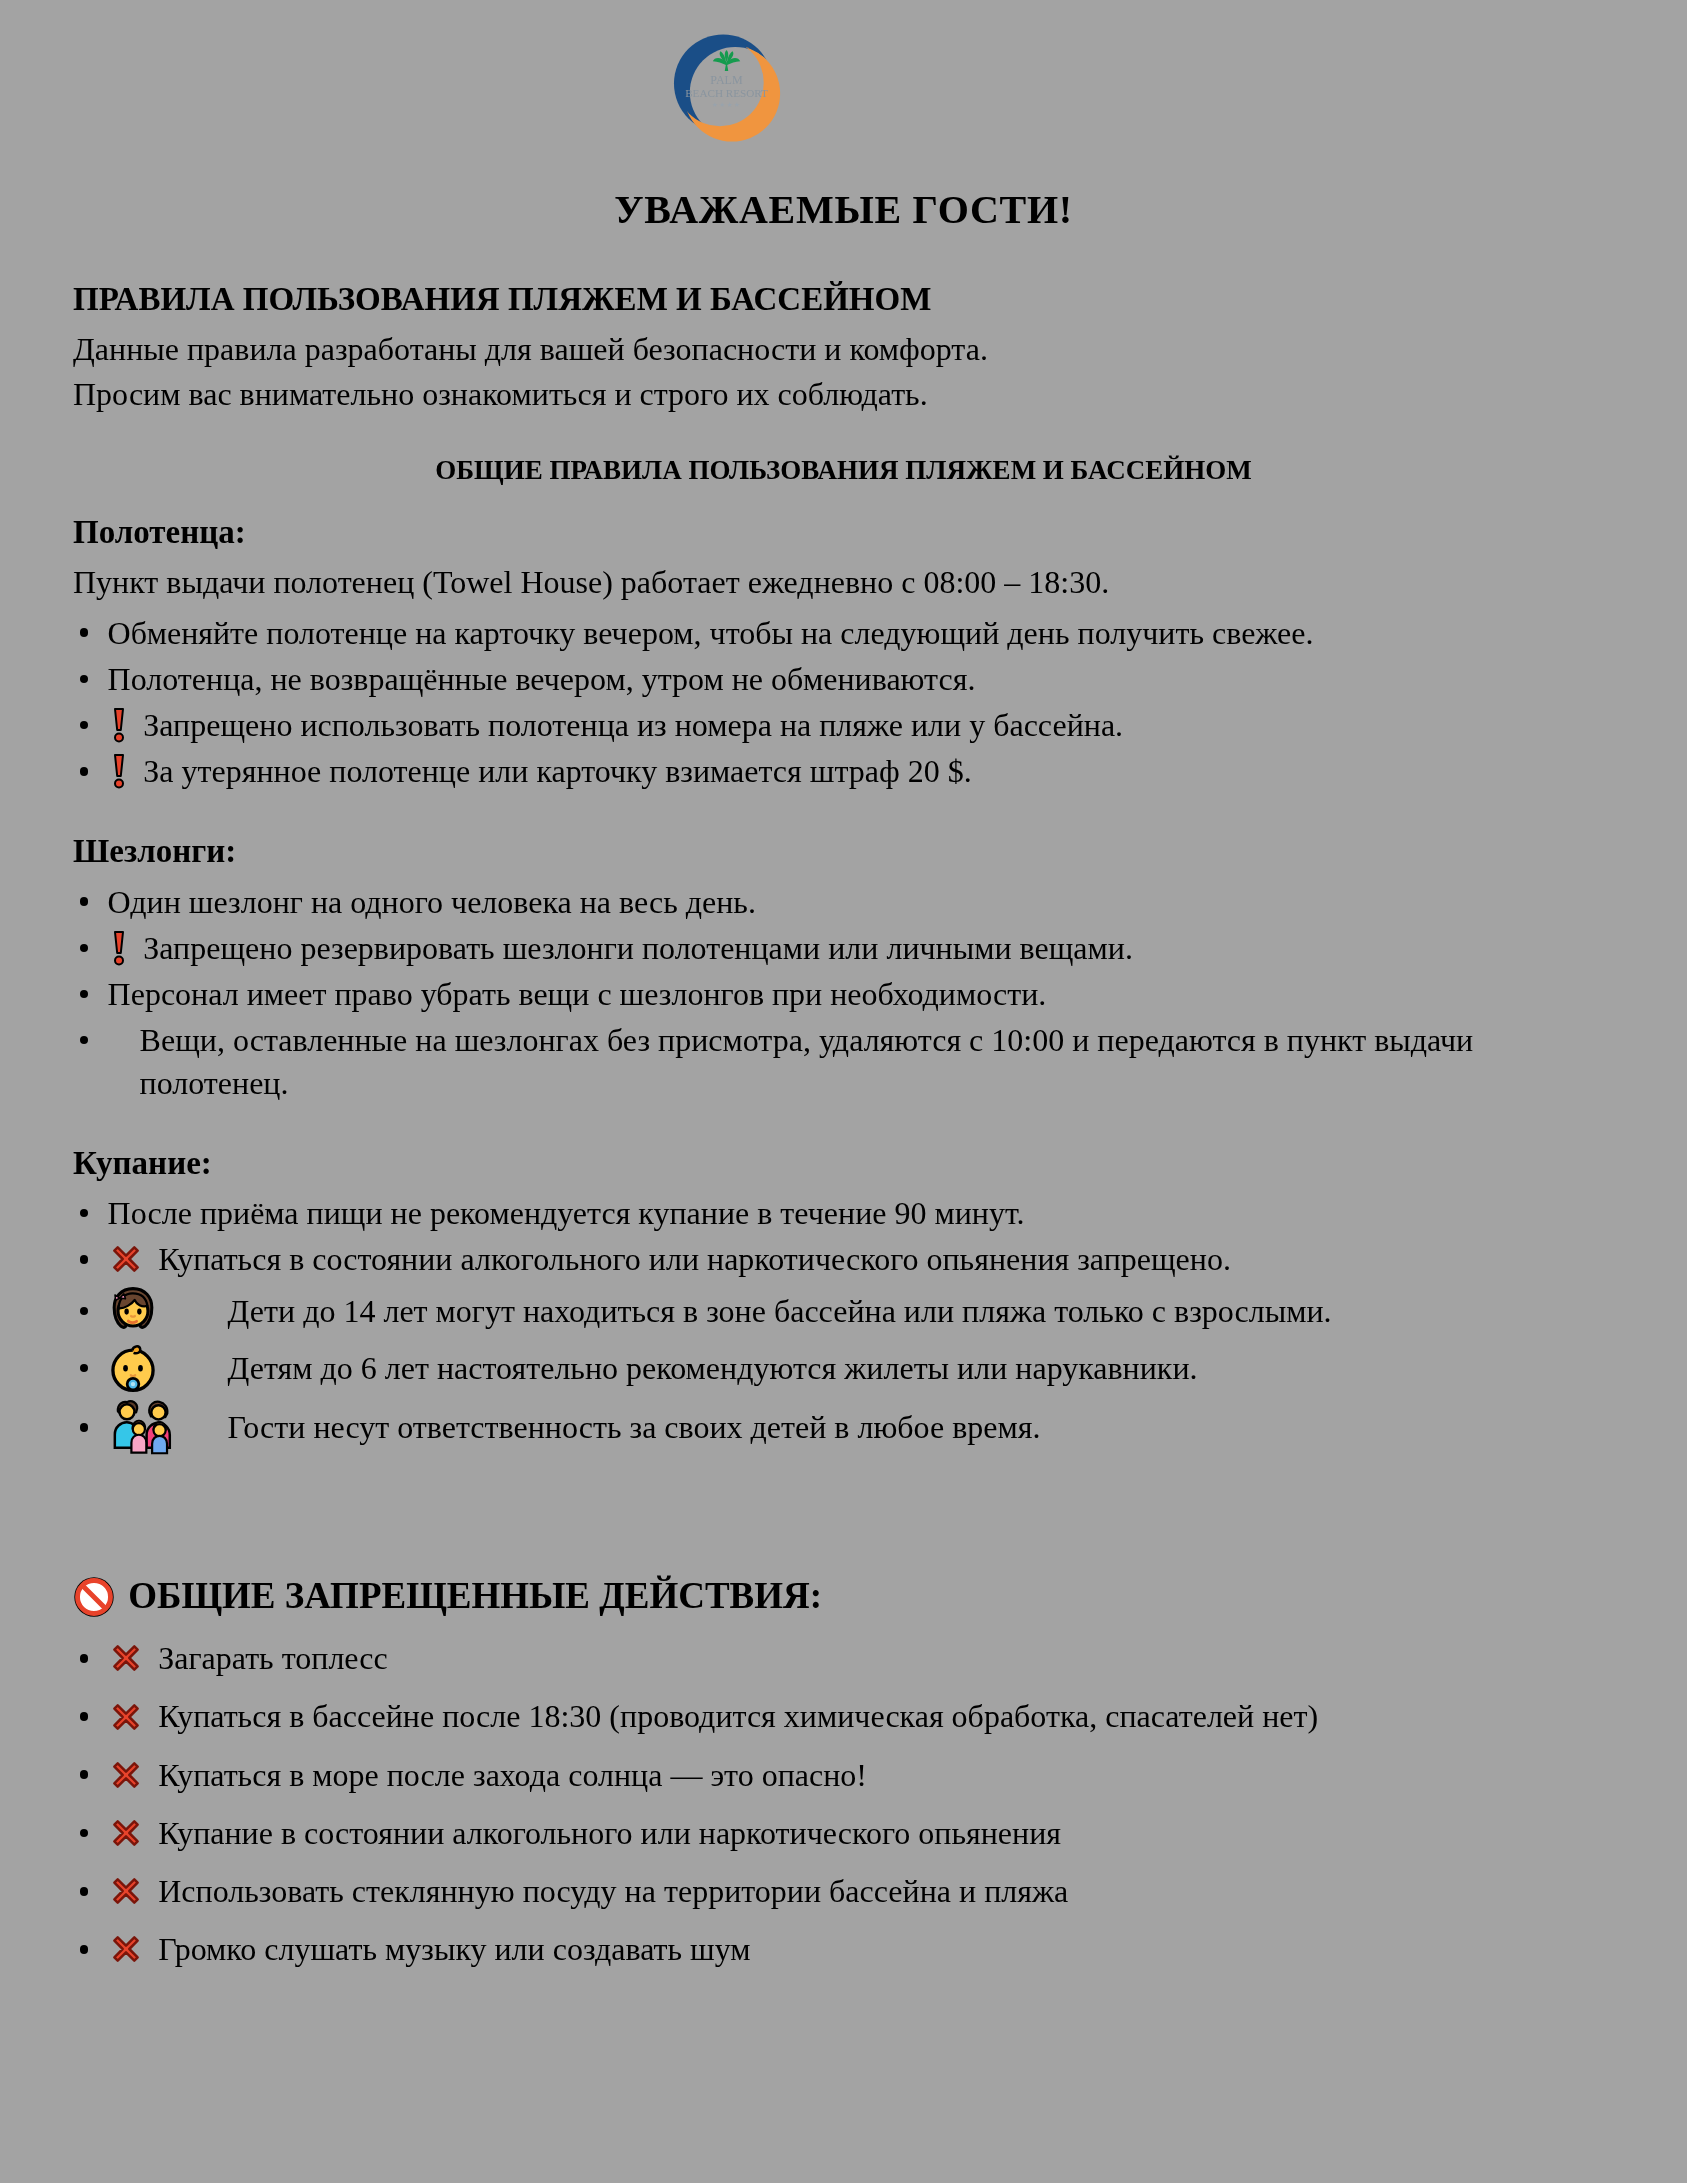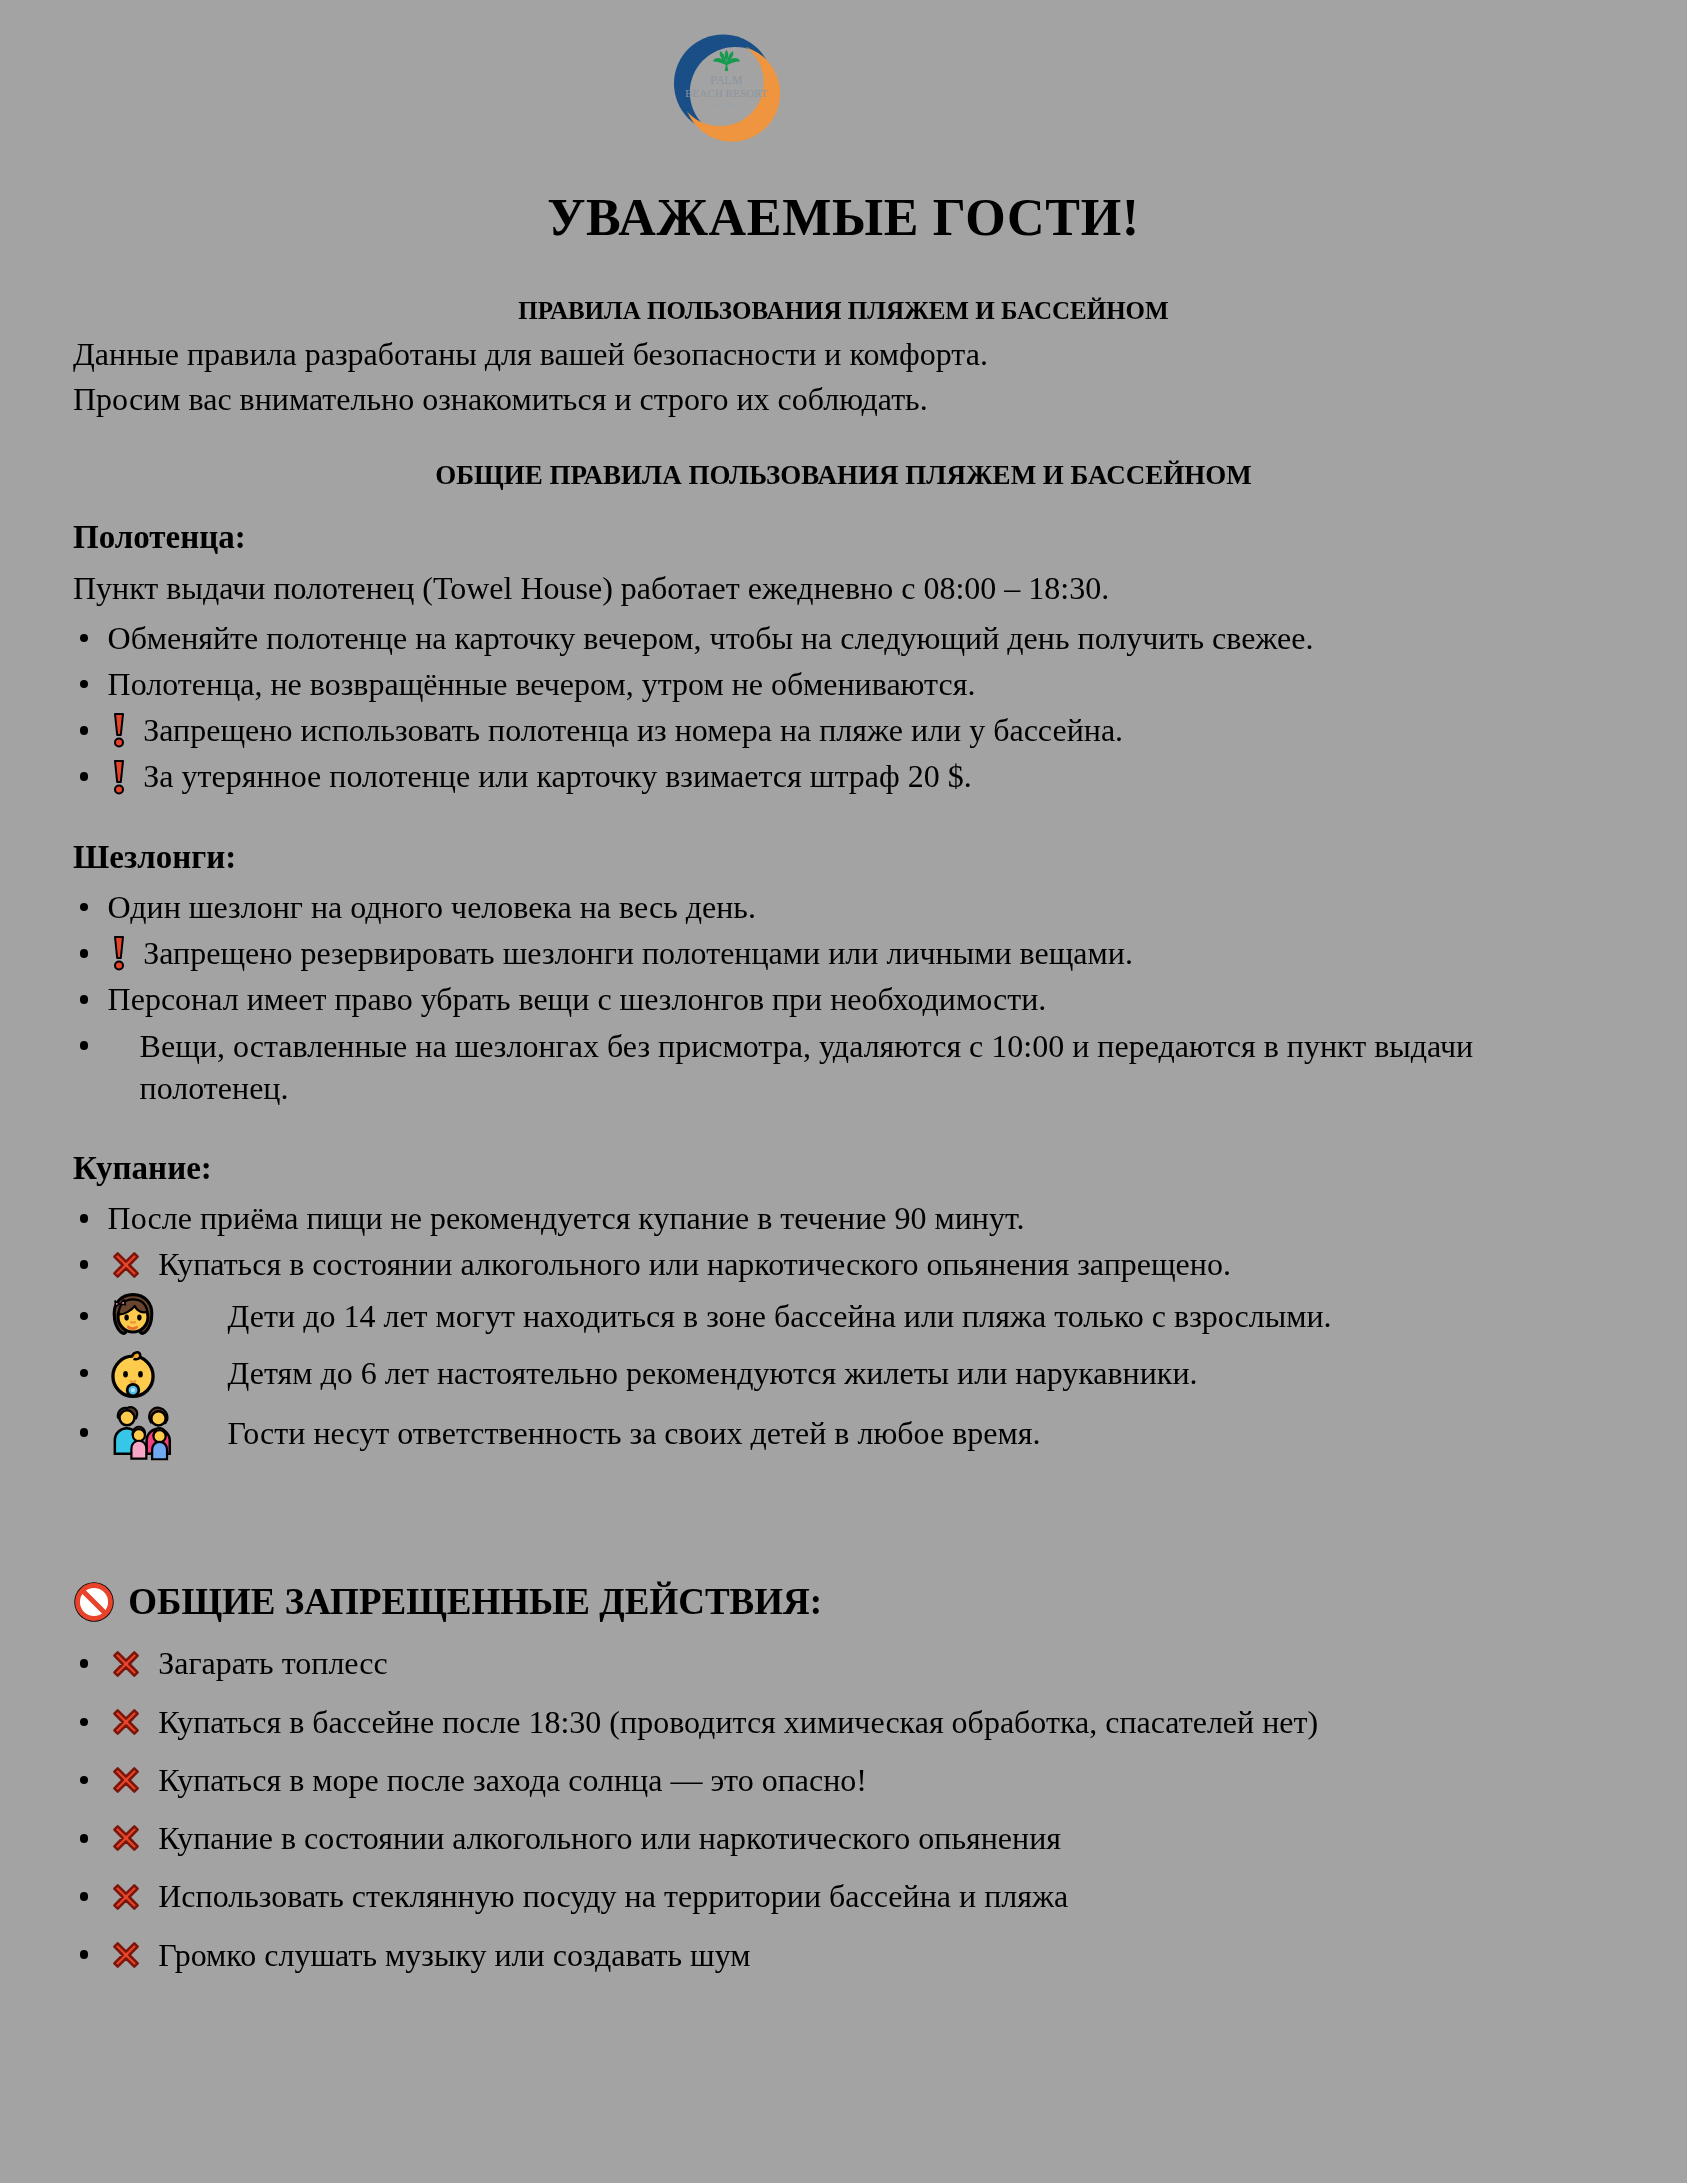--- a/index.html
+++ b/index.html
@@ -14,25 +14,25 @@
     font-size:32px;
     line-height:1.32;
     color:#000;
     overflow:hidden;
   }
   
   .logo{width:111px;height:116px;margin:30px 0 0 598px;}
   .logo svg{width:100%;height:100%;display:block;}
   
   .title{
-    font-size:52px;font-weight:bold;text-align:center;
+    font-size:40px;font-weight:bold;text-align:center;
     margin:38px 0 0 0;letter-spacing:0.7px;
   }
   .subtitle{
-    font-size:25px;font-weight:bold;text-align:center;
+    font-size:33px;font-weight:bold;text-align:left;
     margin:41px 0 6.6px 0;
     font-family:Liberation Serif, serif;
   }
   .intro{margin:2.6px 0;}
   .general-header{
     font-size:27px;font-weight:bold;text-align:center;
     margin:38px 0 0 0;
   }
   .sec-title{
     font-size:33px;font-weight:bold;

